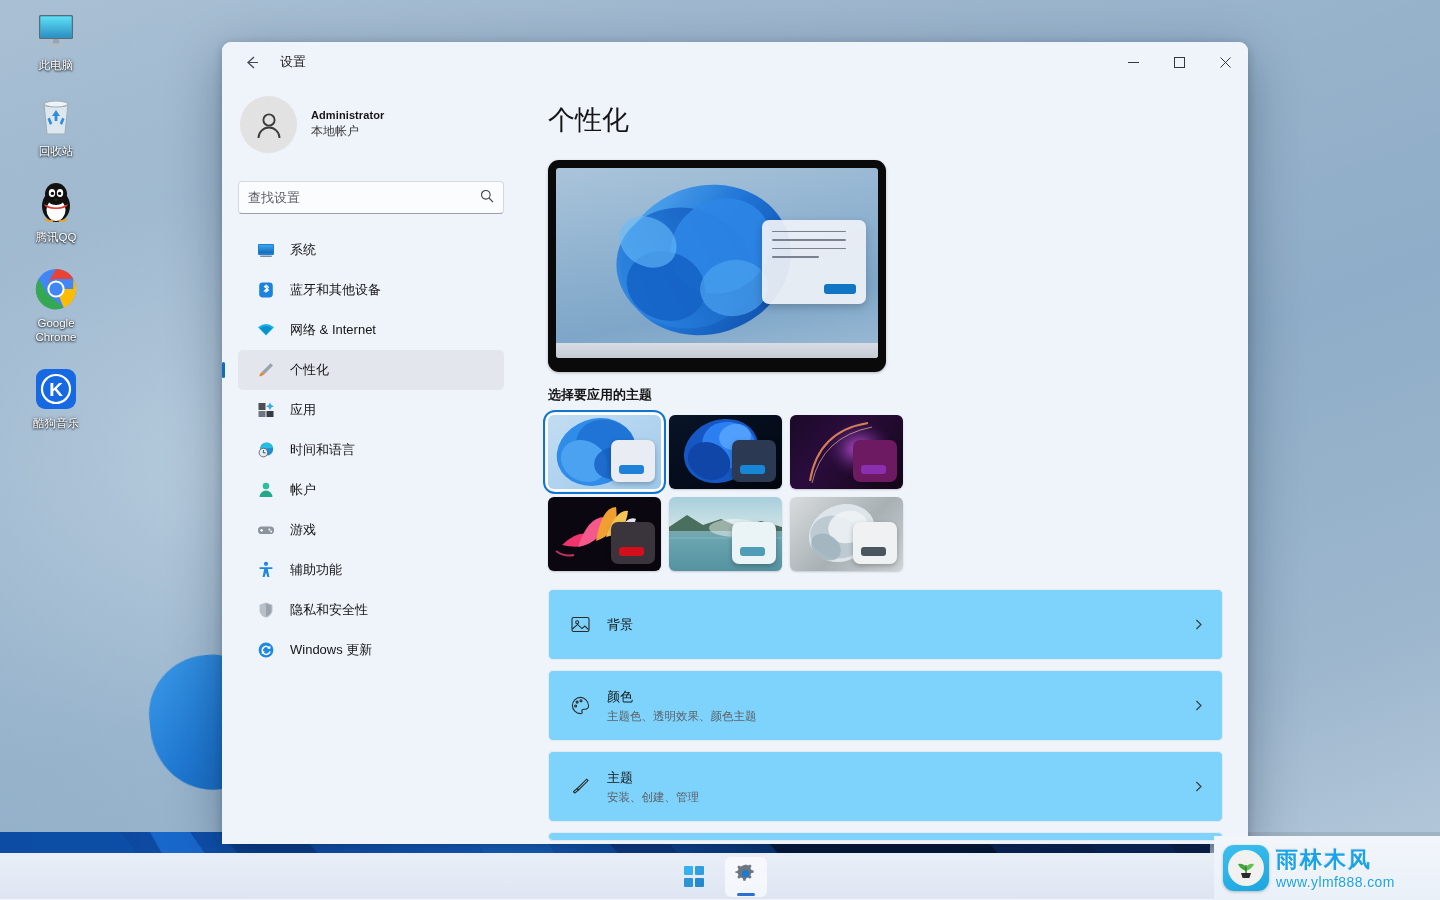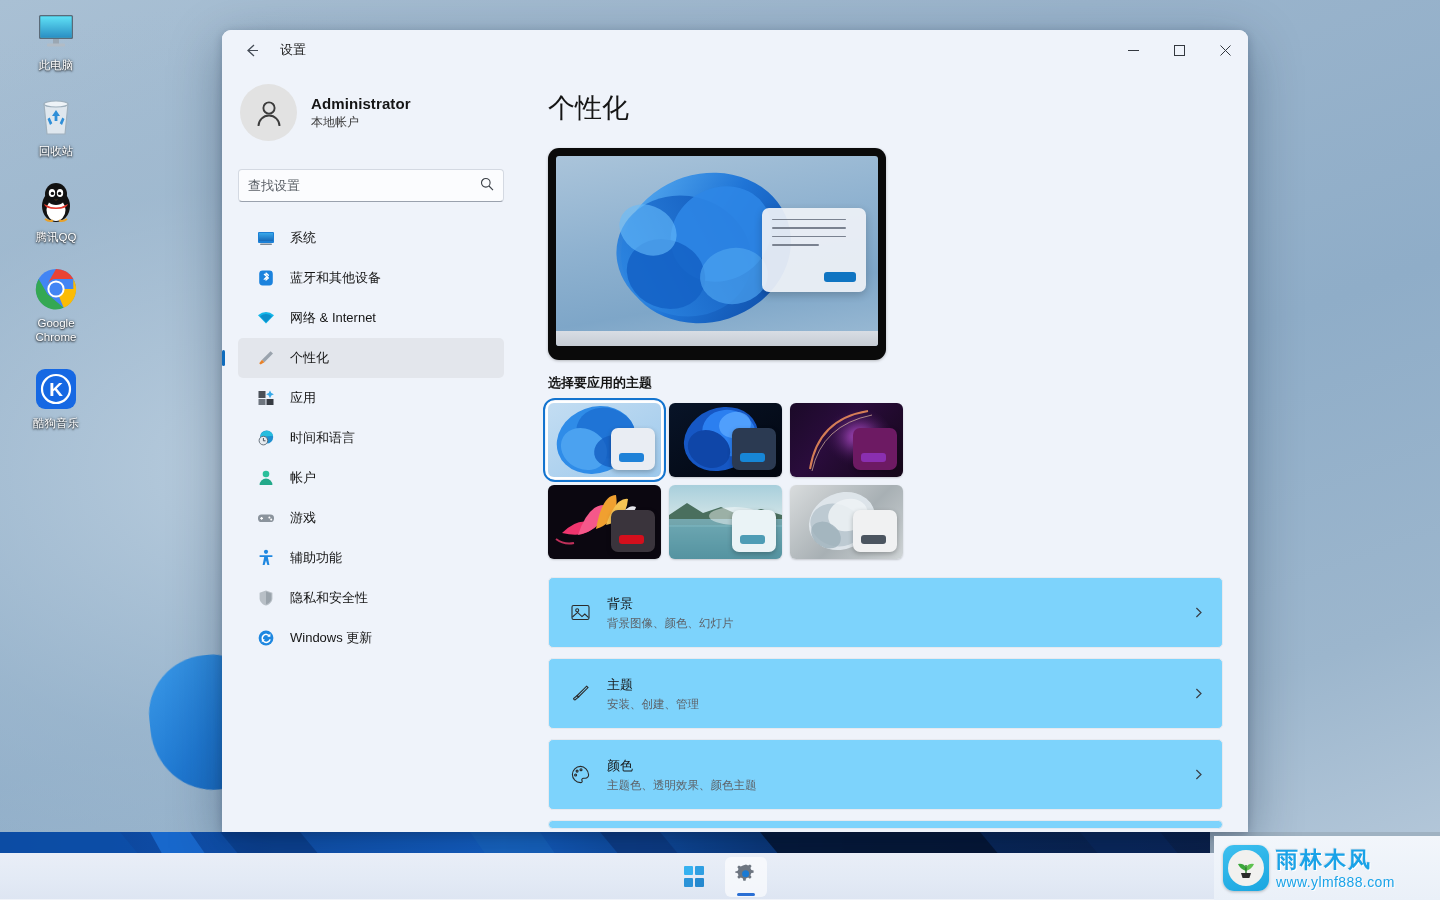--- a/index.html
+++ b/index.html
@@ -60,21 +60,21 @@
   .dicon { width:80px; margin-bottom:22px; display:flex; flex-direction:column; align-items:center; }
   .dicon .glyph { width:46px; height:46px; display:flex; align-items:center; justify-content:center; }
   .dicon .dlabel {
     margin-top:4px; font-size:11.5px; line-height:14px; color:#fff; text-align:center;
     text-shadow:0 1px 2px rgba(0,0,0,.85),0 0 3px rgba(0,0,0,.6);
     max-width:78px; word-break:break-word;
   }
 
   
   #settings-window {
-    position:absolute; left:222px; top:30px; width:1026px; height:802px;
+    position:absolute; left:222px; top:42px; width:1026px; height:802px;
     background:#eff3fa;
     border-radius:9px 9px 0 0;
     box-shadow:0 16px 52px rgba(10,25,50,.34), 0 2px 10px rgba(10,25,50,.22);
     overflow:hidden;
     display:flex; flex-direction:column;
   }
   #titlebar {
     height:40px; flex:0 0 40px; display:flex; align-items:center;
     background:#eff3fa; position:relative;
   }
@@ -88,21 +88,21 @@
 
   #body-row { flex:1; display:flex; min-height:0; }
 
   
   #sidebar { width:298px; flex:0 0 298px; padding:0 16px 0 16px; }
   #account { display:flex; align-items:center; gap:14px; padding:14px 0 6px 2px; }
   #avatar {
     width:57px; height:57px; border-radius:50%; background:#e2e2e2;
     display:flex; align-items:center; justify-content:center; flex:0 0 57px;
   }
-  #acct-name { font-size:15px; font-weight:bold; color:#151515; letter-spacing:.1px; }
+  #acct-name { font-size:11px; font-weight:bold; color:#151515; letter-spacing:.1px; }
   #acct-sub { font-size:12px; color:#3a3a3a; margin-top:2px; }
 
   #search-wrap {
     margin:22px 0 16px 0; height:33px; background:#fbfcfe;
     border:1px solid #d4d9e2; border-bottom-color:#9aa1ad;
     border-radius:4px; display:flex; align-items:center; padding:0 9px;
   }
   #search-input {
     flex:1; border:0; outline:0; background:transparent;
     font-family:inherit; font-size:13px; color:#1b1b1b;
@@ -640,59 +640,58 @@
           <div class="card">
             <span class="c-ico">
               <svg width="21" height="21" viewBox="0 0 21 21" fill="none" stroke="currentColor" stroke-width="1.1">
                 <rect x="2" y="3.5" width="17" height="14" rx="1.6"></rect>
                 <circle cx="7.2" cy="8.2" r="1.5"></circle>
                 <path d="M2.4 15 L7.6 10.4 L12 14.6 L14.8 12 L18.6 15.6"></path>
               </svg>
             </span>
             <span class="c-txt">
               <span class="c-title" style="display:block">背景</span>
-              <span class="c-sub" style="display:block">背景图像、颜色、幻灯片</span>
-            </span>
-            <span class="c-chev">
-              <svg width="13" height="13" viewBox="0 0 13 13" fill="none" stroke="currentColor" stroke-width="1.2">
-                  <path d="M4.4 2 L9 6.5 L4.4 11"></path>
-                </svg>
-            </span>
-          </div>
-
-          <div class="card">
-            <span class="c-ico">
-              <svg width="21" height="21" viewBox="0 0 21 21" fill="none" stroke="currentColor" stroke-width="1.1">
-                <path d="M16.6 3.2 L18 4.6 L8.6 14 L7.2 12.6 z"></path>
-                <path d="M7.2 12.6 L8.6 14 L5 17 a1.6 1.6 0 0 1 -1.4 -1.4 z"></path>
-              </svg>
-            </span>
-            <span class="c-txt">
-              <span class="c-title" style="display:block">主题</span>
-              <span class="c-sub" style="display:block">安装、创建、管理</span>
             </span>
             <span class="c-chev">
               <svg width="13" height="13" viewBox="0 0 13 13" fill="none" stroke="currentColor" stroke-width="1.2">
                   <path d="M4.4 2 L9 6.5 L4.4 11"></path>
                 </svg>
             </span>
           </div>
 
           <div class="card">
             <span class="c-ico">
               <svg width="21" height="21" viewBox="0 0 21 21" fill="none" stroke="currentColor" stroke-width="1.1">
                 <path d="M10.5 2.4 a8.1 8.1 0 1 0 0 16.2 c1.5 0 2.1 -1 1.5 -2 c-.7 -1.2 .2 -2.3 1.6 -2.3 h1.6 a3.4 3.4 0 0 0 3.4 -3.6 c-.3 -4.6 -4 -8.3 -8.1 -8.3z"></path>
                 <circle cx="7.1" cy="7.1" r="1"></circle>
                   <circle cx="11" cy="5.8" r="1"></circle>
                   <circle cx="5.6" cy="11" r="1"></circle>
               </svg>
             </span>
             <span class="c-txt">
               <span class="c-title" style="display:block">颜色</span>
               <span class="c-sub" style="display:block">主题色、透明效果、颜色主题</span>
+            </span>
+            <span class="c-chev">
+              <svg width="13" height="13" viewBox="0 0 13 13" fill="none" stroke="currentColor" stroke-width="1.2">
+                  <path d="M4.4 2 L9 6.5 L4.4 11"></path>
+                </svg>
+            </span>
+          </div>
+
+          <div class="card">
+            <span class="c-ico">
+              <svg width="21" height="21" viewBox="0 0 21 21" fill="none" stroke="currentColor" stroke-width="1.1">
+                <path d="M16.6 3.2 L18 4.6 L8.6 14 L7.2 12.6 z"></path>
+                <path d="M7.2 12.6 L8.6 14 L5 17 a1.6 1.6 0 0 1 -1.4 -1.4 z"></path>
+              </svg>
+            </span>
+            <span class="c-txt">
+              <span class="c-title" style="display:block">主题</span>
+              <span class="c-sub" style="display:block">安装、创建、管理</span>
             </span>
             <span class="c-chev">
               <svg width="13" height="13" viewBox="0 0 13 13" fill="none" stroke="currentColor" stroke-width="1.2">
                   <path d="M4.4 2 L9 6.5 L4.4 11"></path>
                 </svg>
             </span>
           </div>
 
           <div class="card partial"></div>
 

